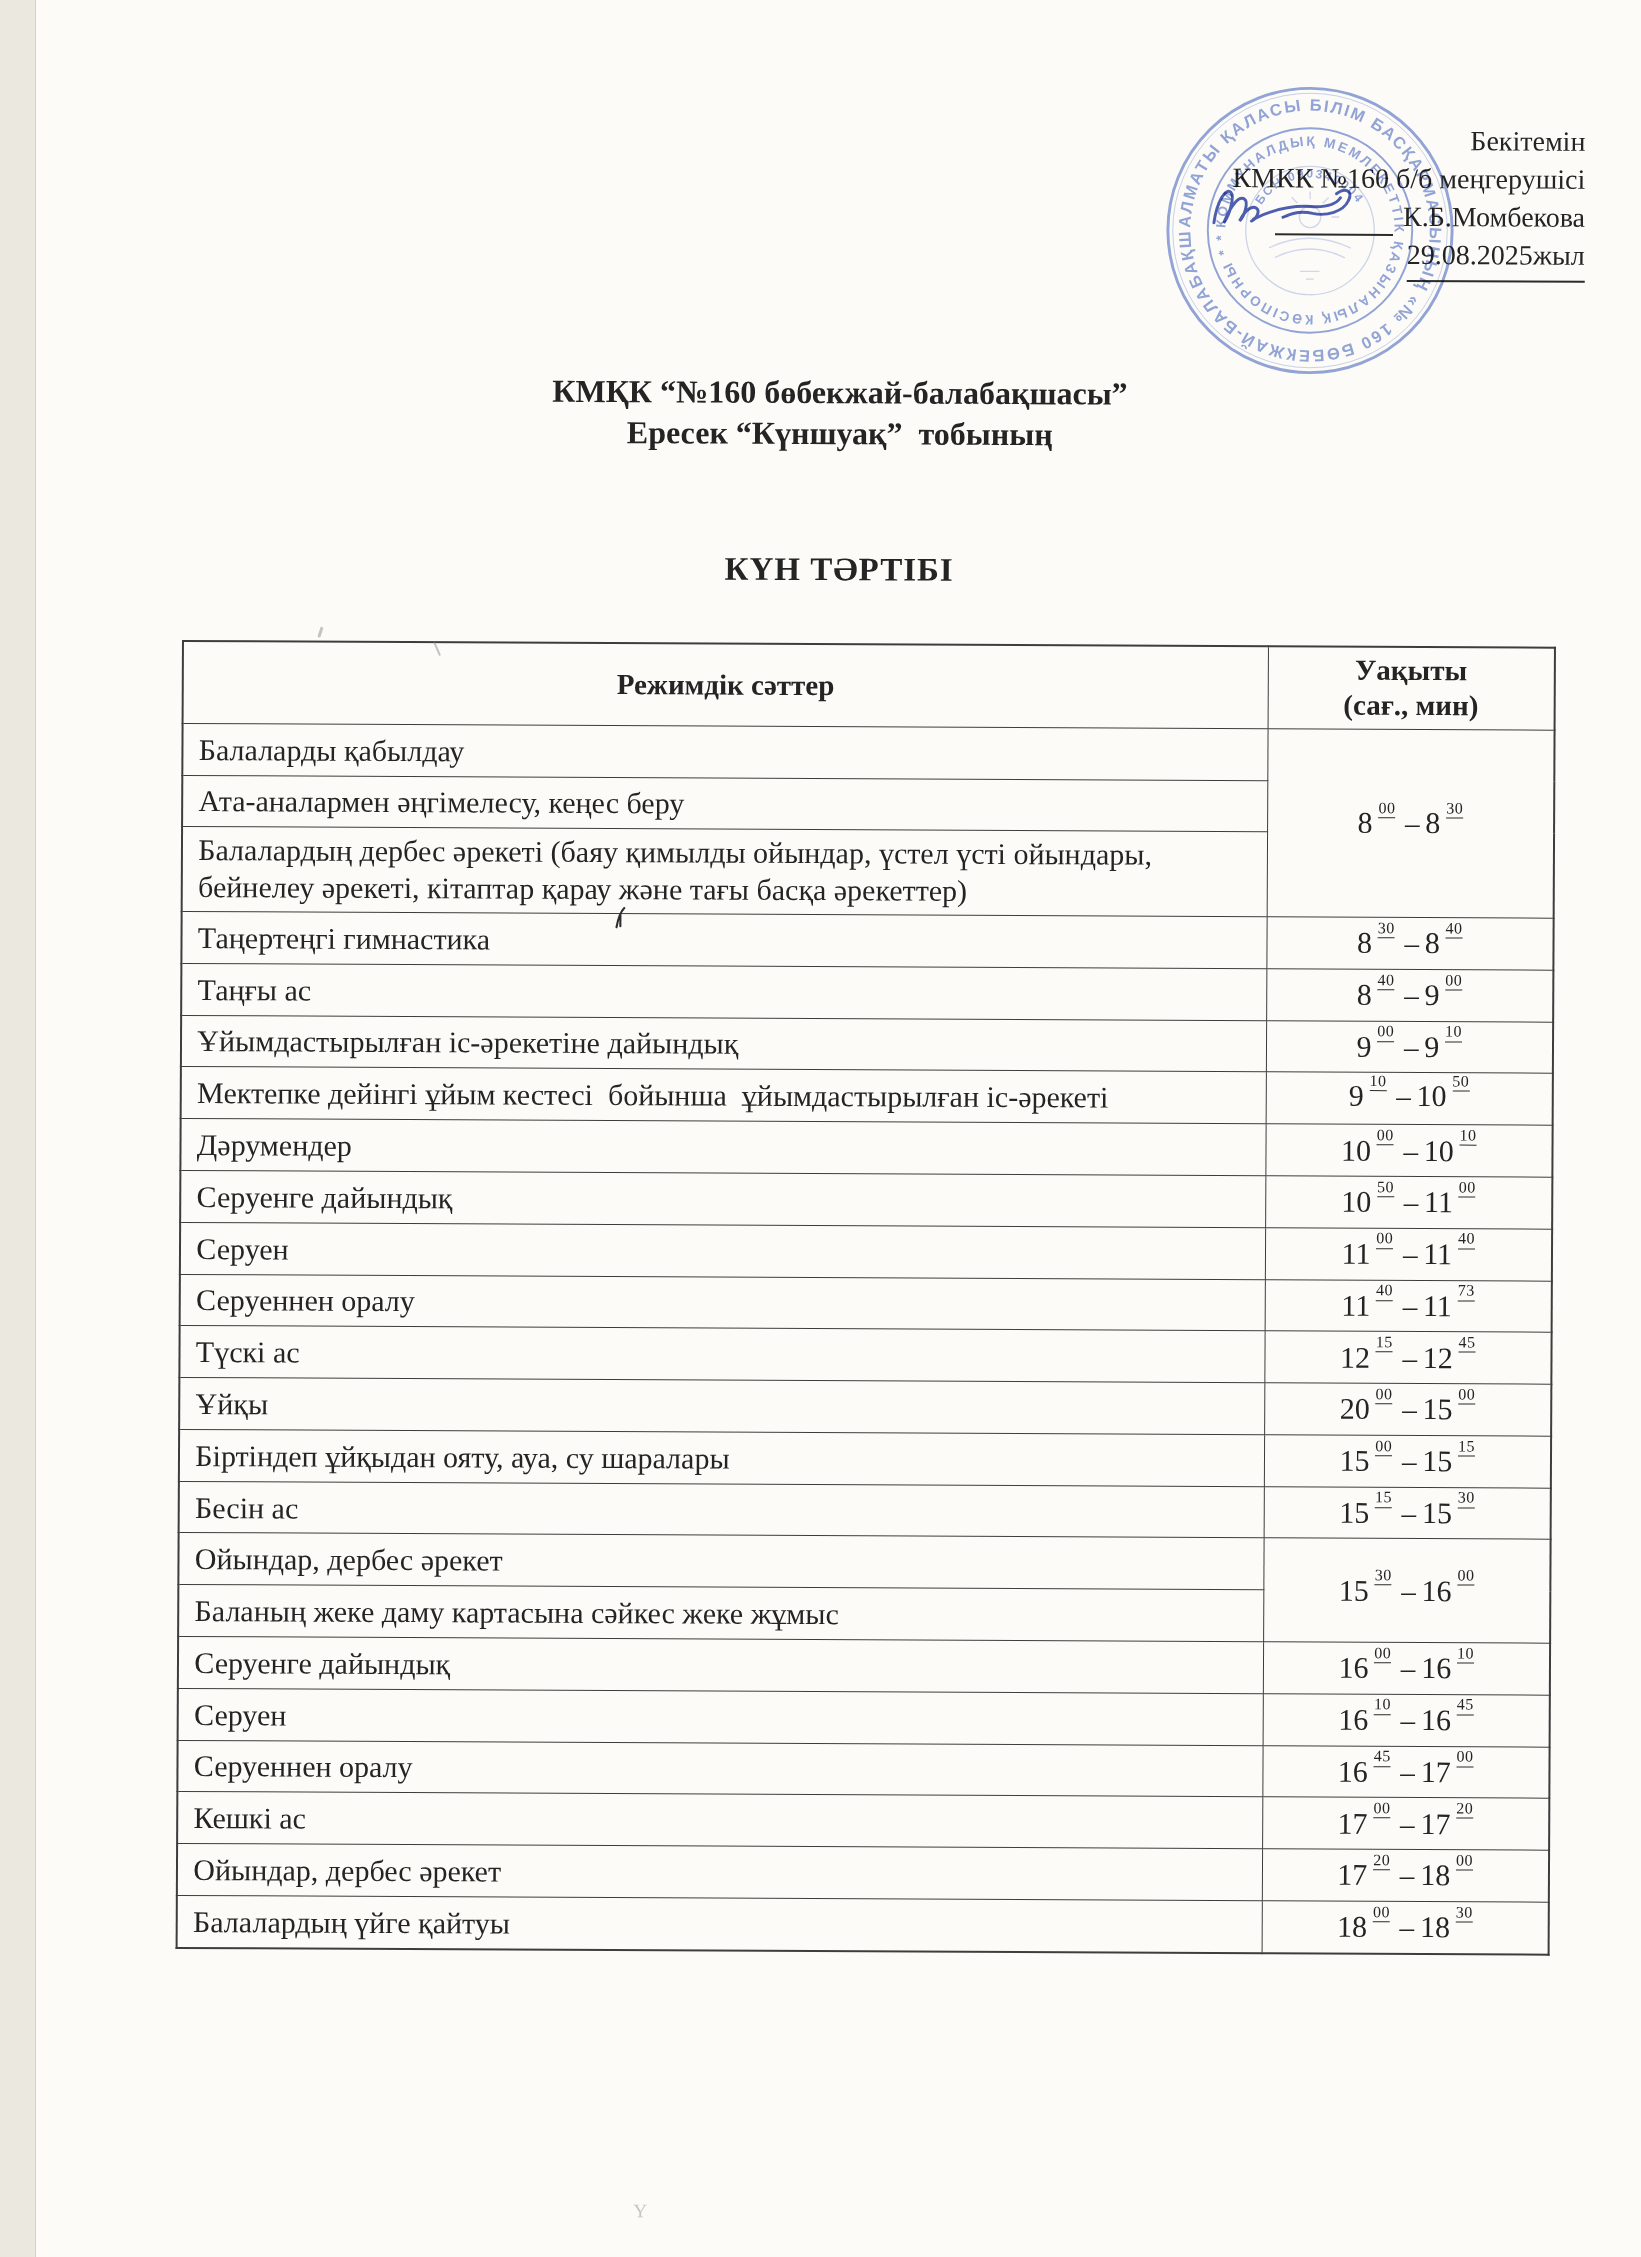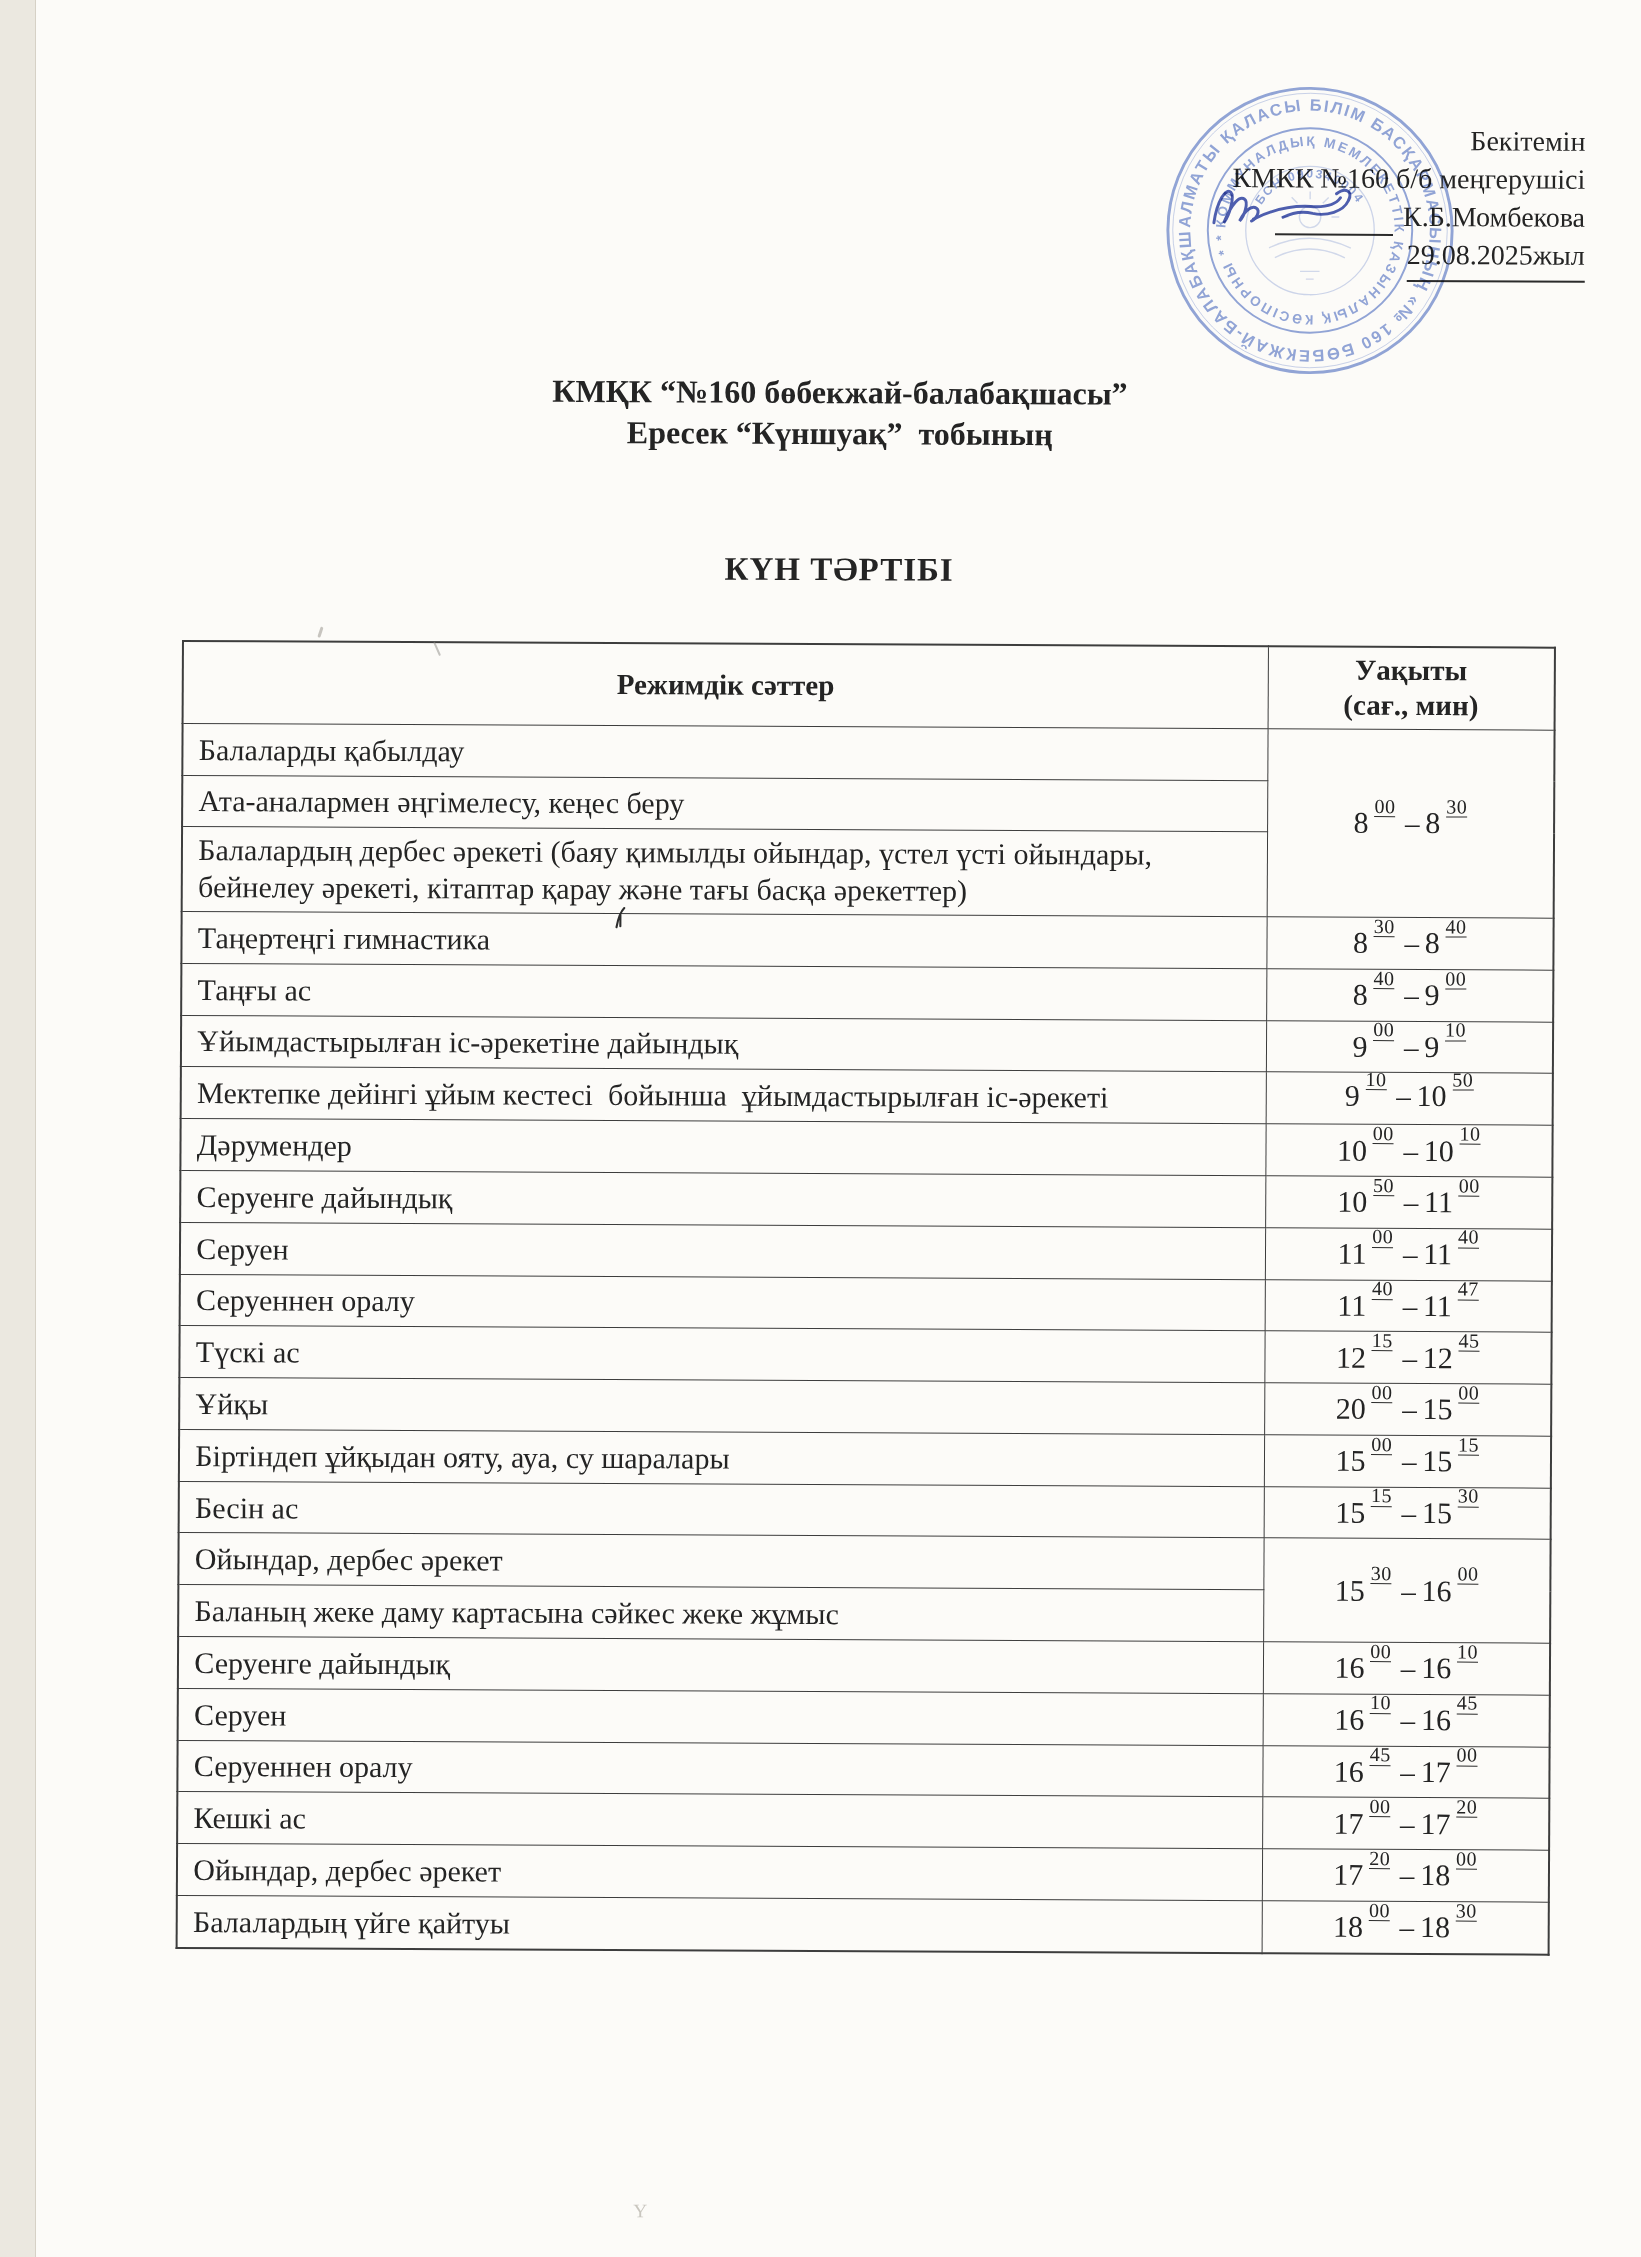--- a/index.html
+++ b/index.html
@@ -69,21 +69,21 @@
     padding:3.9px 33px 5.8px 15.4px;line-height:37px;white-space:pre-wrap;
   }
   .schedule tr.single td.activity{height:47px;padding-top:1.9px;padding-bottom:1.9px;}
   .schedule td.time{
     text-align:center;vertical-align:middle;font-size:29px;white-space:nowrap;
     padding:1.9px 3.9px;
   }
   .schedule td.time.v-top{vertical-align:top;padding-top:5.8px;}
   .hh{font-size:30px;}
   .mm{
-    display:inline-block;font-size:20px;line-height:19.3px;
+    display:inline-block;font-size:16px;line-height:19.3px;
     border-bottom:1.9px solid #2a2a2a;margin-left:5.8px;
     transform:translateY(-9.7px);letter-spacing:0.5px;
   }
   .dash{margin:0 5.8px 0 9.7px;}
   
   .mark{position:absolute;background:transparent;}
   .mark-a{left:319px;top:626px;width:2.9px;height:10.6px;background:#9a9890;opacity:.55;transform:rotate(18deg);border-radius:1.9px;}
   .mark-b{left:436px;top:640px;width:2.4px;height:14.5px;background:#8d8b85;opacity:.5;transform:rotate(-24deg);border-radius:1.9px;}
   .mark-c{left:615px;top:903px;}
   .mark-d{left:641px;top:2198px;font-size:19.3px;color:#c9c6bf;font-family:"Liberation Serif",serif;}
@@ -191,21 +191,21 @@
         <tr class="single">
           <td class="activity">Серуенге дайындық</td>
           <td class="time"><span class="hh">10</span><sup class="mm">50</sup><span class="dash">–</span><span class="hh">11</span><sup class="mm">00</sup></td>
         </tr>
         <tr class="single">
           <td class="activity">Серуен</td>
           <td class="time"><span class="hh">11</span><sup class="mm">00</sup><span class="dash">–</span><span class="hh">11</span><sup class="mm">40</sup></td>
         </tr>
         <tr class="single">
           <td class="activity">Серуеннен оралу</td>
-          <td class="time"><span class="hh">11</span><sup class="mm">40</sup><span class="dash">–</span><span class="hh">11</span><sup class="mm">47</sup></td>
+          <td class="time"><span class="hh">11</span><sup class="mm">40</sup><span class="dash">–</span><span class="hh">11</span><sup class="mm">73</sup></td>
         </tr>
         <tr class="single">
           <td class="activity">Түскі ас</td>
           <td class="time"><span class="hh">12</span><sup class="mm">15</sup><span class="dash">–</span><span class="hh">12</span><sup class="mm">45</sup></td>
         </tr>
         <tr class="single">
           <td class="activity">Ұйқы</td>
           <td class="time"><span class="hh">20</span><sup class="mm">00</sup><span class="dash">–</span><span class="hh">15</span><sup class="mm">00</sup></td>
         </tr>
         <tr class="single">

